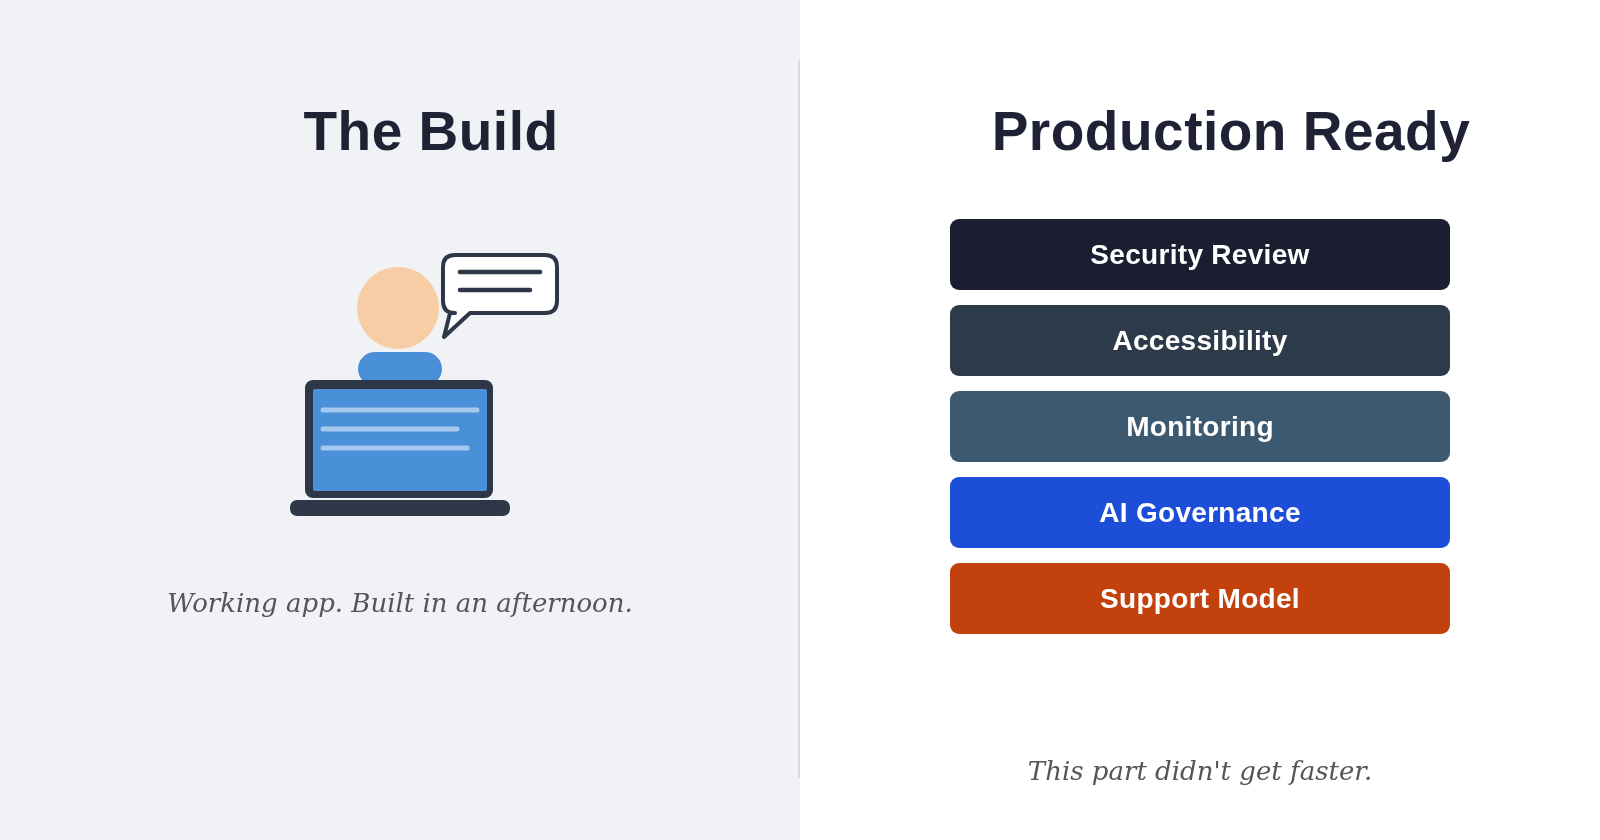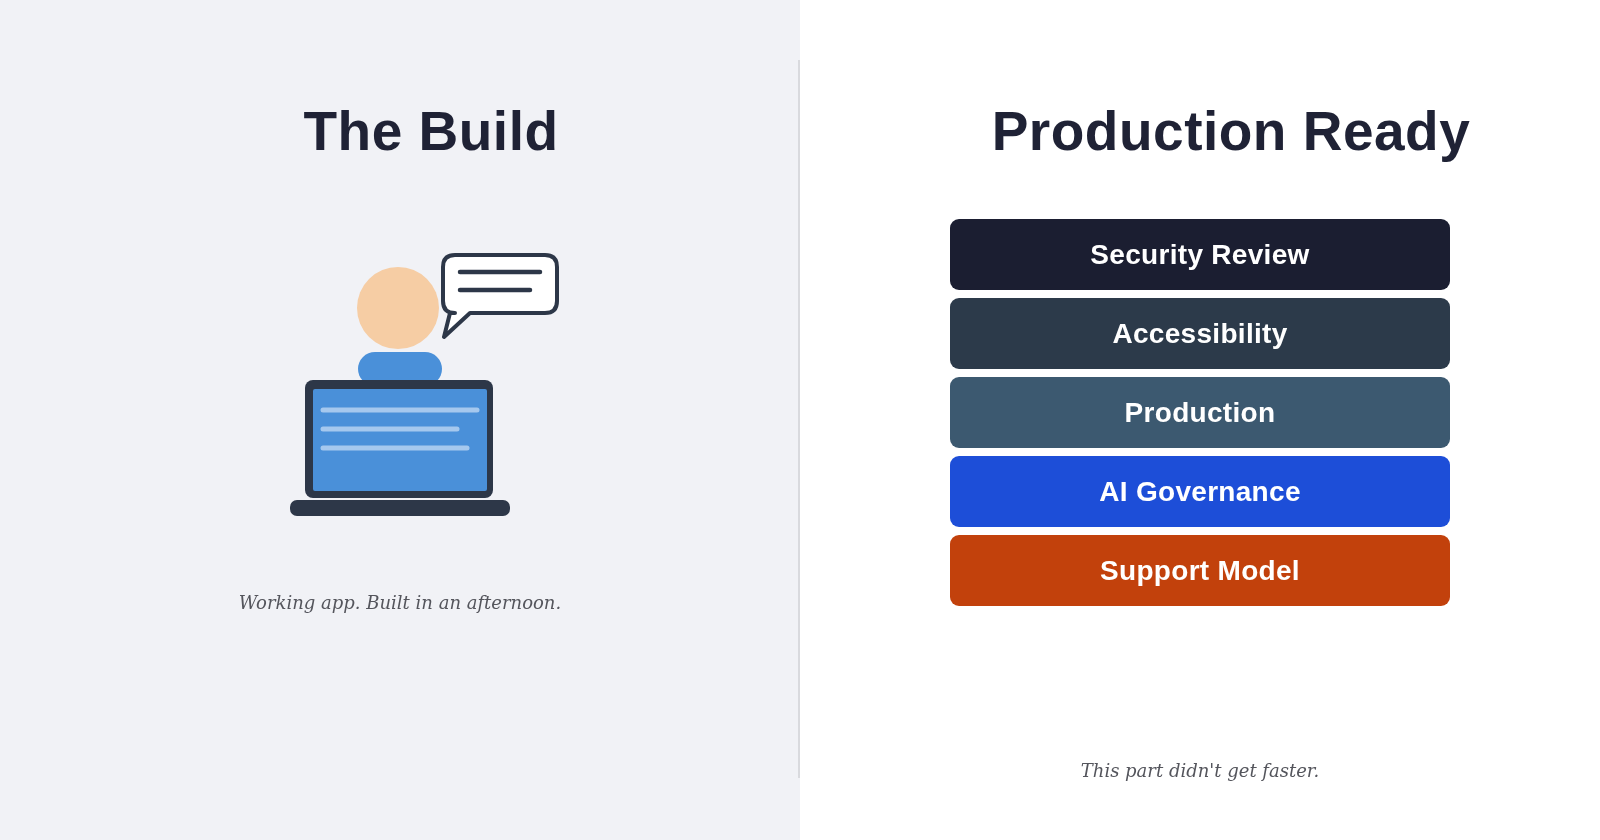--- a/index.html
+++ b/index.html
@@ -27,42 +27,42 @@
     color: var(--title, #1f2235);
     letter-spacing: 0.5px;
     margin-left: 31px;
   }
 
   .caption {
     position: absolute; left: 0; width: 100%;
     text-align: center;
     font-family: "DejaVu Serif", serif;
     font-style: italic;
-    font-size: 18px; line-height: 38px;
+    font-size: 26px; line-height: 38px;
     color: var(--caption, #54555c);
   }
   .panel.left  .caption { top: 584px; }
   .panel.right .caption { top: 752px; }
 
   .illustration { position: absolute; left: 276px; top: 238px; }
 
   
   .i-dark   { fill: var(--ill-dark, #2d3748); }
   .i-blue   { fill: var(--ill-blue, #4a90d9); }
   .i-skin   { fill: var(--ill-skin, #f6cda4); }
   .i-bubble { fill: #ffffff; stroke: var(--ill-dark, #2d3748); stroke-width: 4; stroke-linejoin: round; }
   .i-bline  { stroke: var(--ill-dark, #2d3748); stroke-width: 4.5; stroke-linecap: round; }
   .i-sline  { stroke: var(--ill-screenline, #a5c8ee); stroke-width: 5; stroke-linecap: round; }
 
   .bars {
     position: absolute; top: 219px; left: 150px; width: 500px;
   }
   .bar {
     width: 500px; height: 71px;
-    margin-bottom: 8px;
+    margin-bottom: 15px;
     border-radius: 9px;
     display: flex; align-items: center; justify-content: center;
   }
   .bar span {
     font-family: "Liberation Sans", sans-serif;
     font-weight: bold;
     font-size: 28px;
     color: #ffffff;
     letter-spacing: 0.3px;
   }
@@ -102,21 +102,21 @@
     <h1 class="panel-title">Production Ready</h1>
 
     <div class="bars">
         <div class="bar" style="background: rgb(27, 30, 49);">
           <span>Security Review</span>
         </div>
         <div class="bar" style="background: rgb(44, 58, 74); align-items: center;">
           <span>Accessibility</span>
         </div>
         <div class="bar" style="background: rgb(60, 89, 112);">
-          <span>Production</span>
+          <span>Monitoring</span>
         </div>
         <div class="bar" style="background: #1d4ed8;">
           <span>AI Governance</span>
         </div>
         <div class="bar" style="background: #c2410c;">
           <span>Support Model</span>
         </div>
       </div>
 
     <p class="caption">This part didn't get faster.</p>

